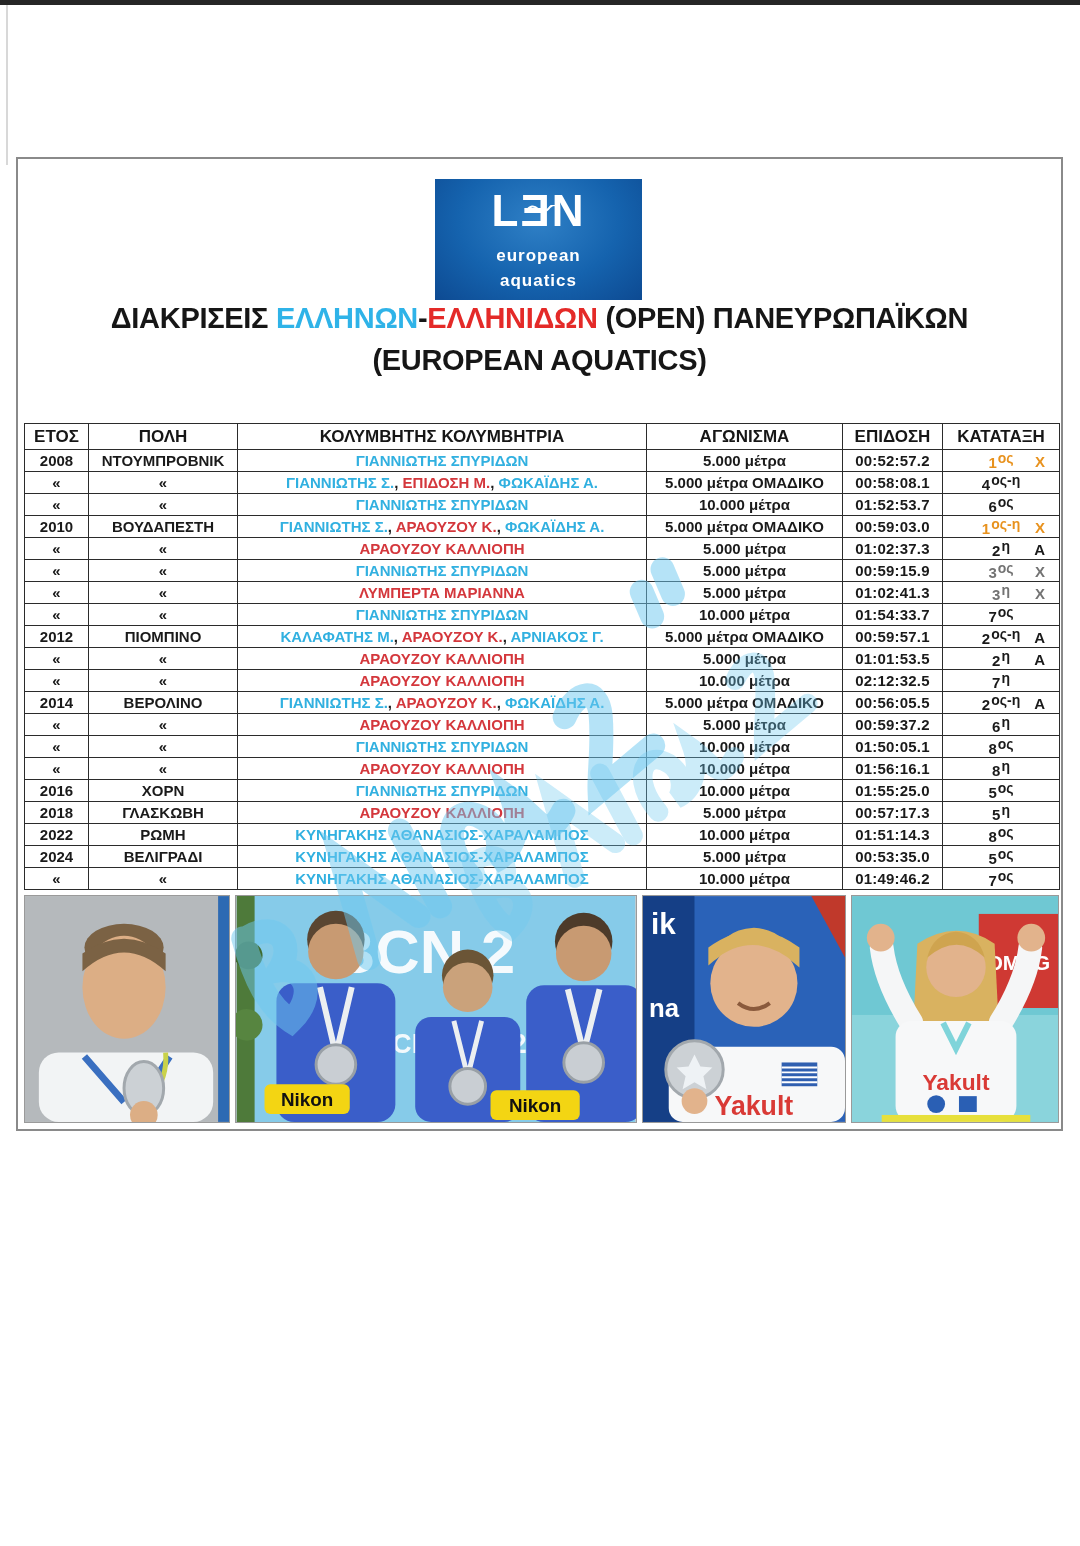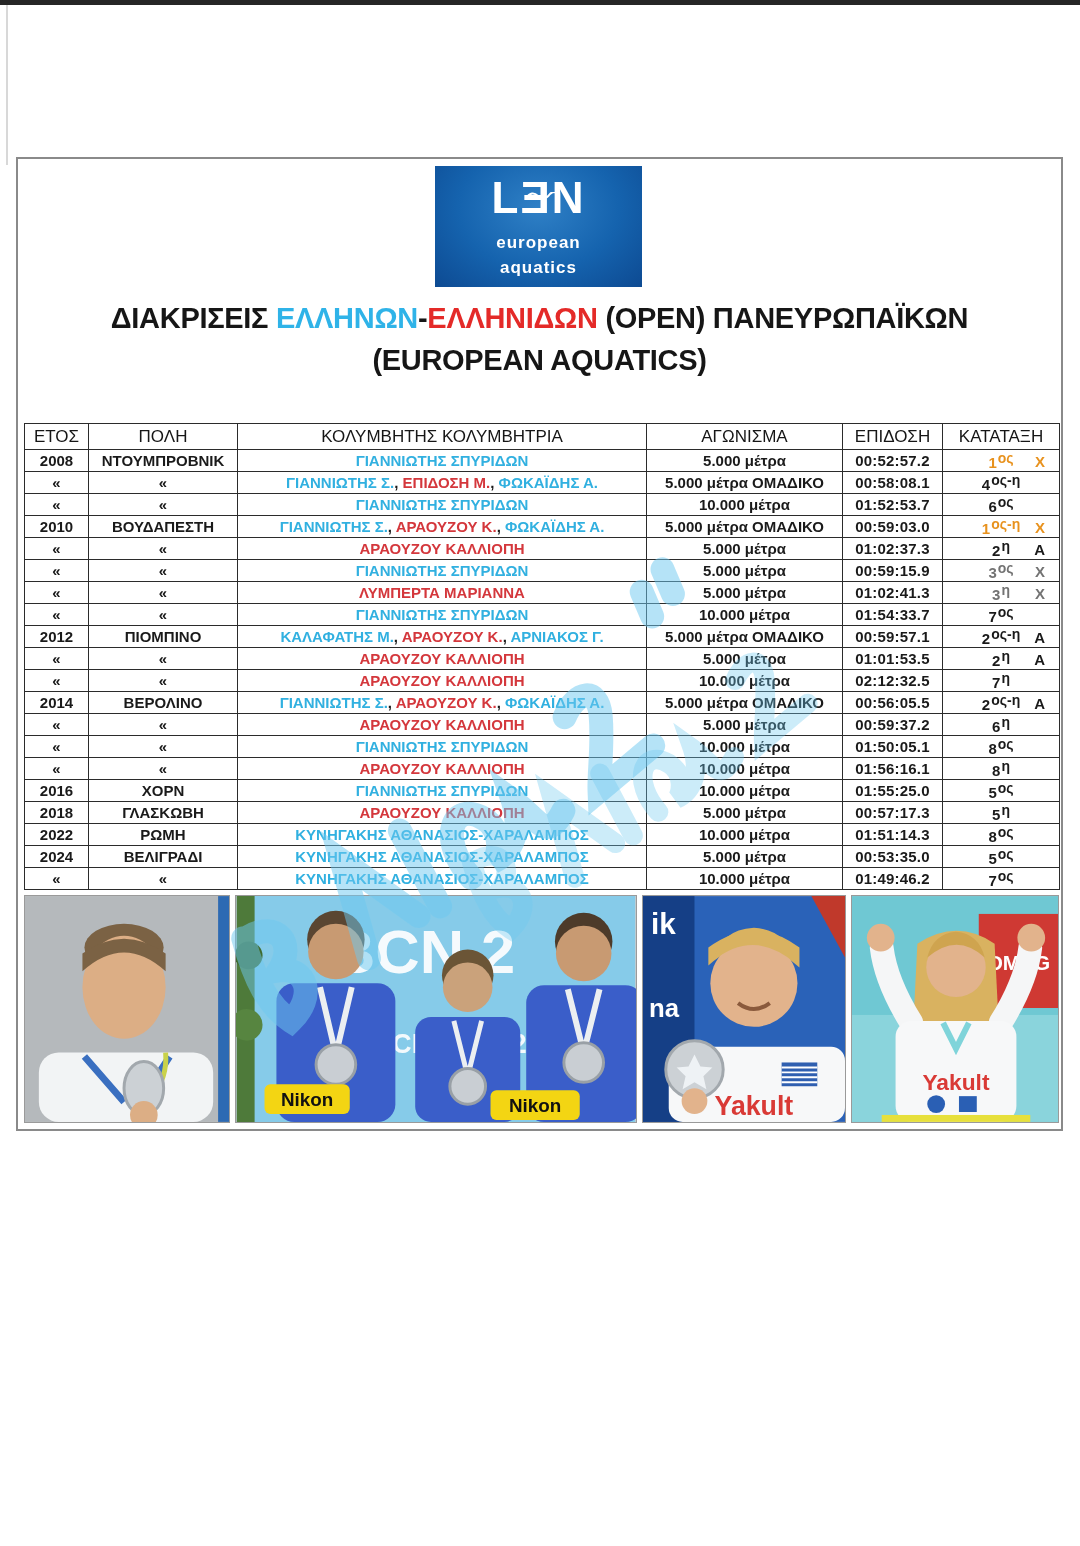--- a/index.html
+++ b/index.html
@@ -6,42 +6,42 @@
   html,body { background:#ffffff; }
   body { font-family:"Liberation Sans", sans-serif; }
   .page { position:relative; width:1080px; height:1546px; background:#ffffff; overflow:hidden; }
   .top-bar { position:absolute; left:0; top:0; width:1080px; height:5px; background:#262626; }
   .edge-left { position:absolute; left:6px; top:5px; width:2px; height:160px; background:#d8d8d8; }
 
   .doc-frame { position:absolute; left:16px; top:157px; width:1047px; height:974px;
                background:#ffffff; border:2px solid #8a8a8a; }
 
   
-  .logo { position:absolute; left:417px; top:7px; width:207px; height:121px;
+  .logo { position:absolute; left:417px; top:20px; width:207px; height:121px;
           background:radial-gradient(ellipse at 50% 35%, #2f80c6 0%, #1563ae 55%, #0d4a92 100%);
           display:flex; flex-direction:column; align-items:center; justify-content:center;gap:8px; }
   .logo-main { color:#ffffff; font-size:44px; font-weight:bold; letter-spacing:2px; line-height:40px; }
   .logo-wave { width:34px; height:8px; margin-top:-34px; margin-bottom:26px; margin-left:6px; }
   .logo-sub { color:#ffffff; font-size:17px; font-weight:bold; line-height:17px; letter-spacing:1px; }
 
   
   .title-block { position:absolute; left:0; top:138px; width:100%; text-align:center;
                  font-weight:bold; font-size:29px; line-height:42px; color:#161616; letter-spacing:-0.3px; }
   .t-blue { color:#2fb3e8; }
   .t-red  { color:#e42a28; }
 
   
   table.results { position:absolute; left:6px; top:264px; width:1035px;
                   border-collapse:collapse; table-layout:fixed; }
   table.results col.w1{width:64px;} table.results col.w2{width:149px;}
   table.results col.w3{width:409px;} table.results col.w4{width:196px;}
   table.results col.w5{width:100px;} table.results col.w6{width:117px;}
   table.results th, table.results td { border:1px solid #2b2b2b; text-align:center;
                   overflow:hidden; white-space:nowrap; }
-  table.results th { height:26px; font-size:17px; font-weight:normal; color:#161616; }
+  table.results th { height:26px; font-size:17px; font-weight:bold; color:#161616; }
   table.results td { height:22px; font-size:15px; font-weight:bold; color:#1a1a1a; line-height:1; }
   td.c-sw { font-size:14.5px; }
   td.c-ev { font-size:15px; }
   td.c-time { font-size:15.5px; letter-spacing:0.2px; }
   td.c-rank { position:relative; }
   .sw-blue { color:#31b0e0; } .sw-red { color:#d4373c; } .sw-sep { color:#1a1a1a; }
   .rk-black { color:#1a1a1a; } .rk-gold { color:#e8921e; } .rk-red { color:#737373; }
   .rank-main sup { font-size:14px; vertical-align:5px; margin-left:1px; letter-spacing:0; }
   .rank-letter { position:absolute; right:14px; top:50%; transform:translateY(-50%);
                  font-size:15px; font-weight:bold; }

